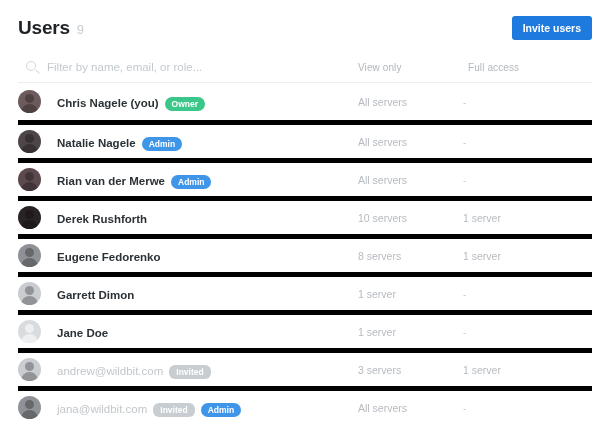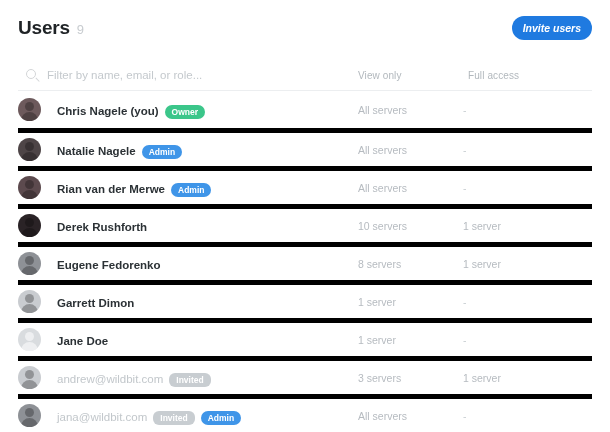--- a/index.html
+++ b/index.html
@@ -52,34 +52,33 @@
     font-weight: normal;
     color: #c8ccd0;
   }
 
   .invite-button {
     background: #1f7ae0;
     color: #ffffff;
     font-size: 10.5px;
     font-weight: bold;
     border: none;
-    border-radius: 12px;
+    border-radius: 3px;
     padding: 7px 11px;
     cursor: pointer;
     line-height: 1;
     white-space: nowrap;
-    font-style: italic;
   }
 
   
   .filter-row {
     display: flex;
     align-items: center;
     height: 26px;
-    margin-top: 14px;
+    margin-top: 6px;
     position: relative;
   }
 
   .search-zone {
     display: flex;
     align-items: center;
     gap: 9px;
     flex: 0 0 340px;
     padding-left: 8px;
   }

